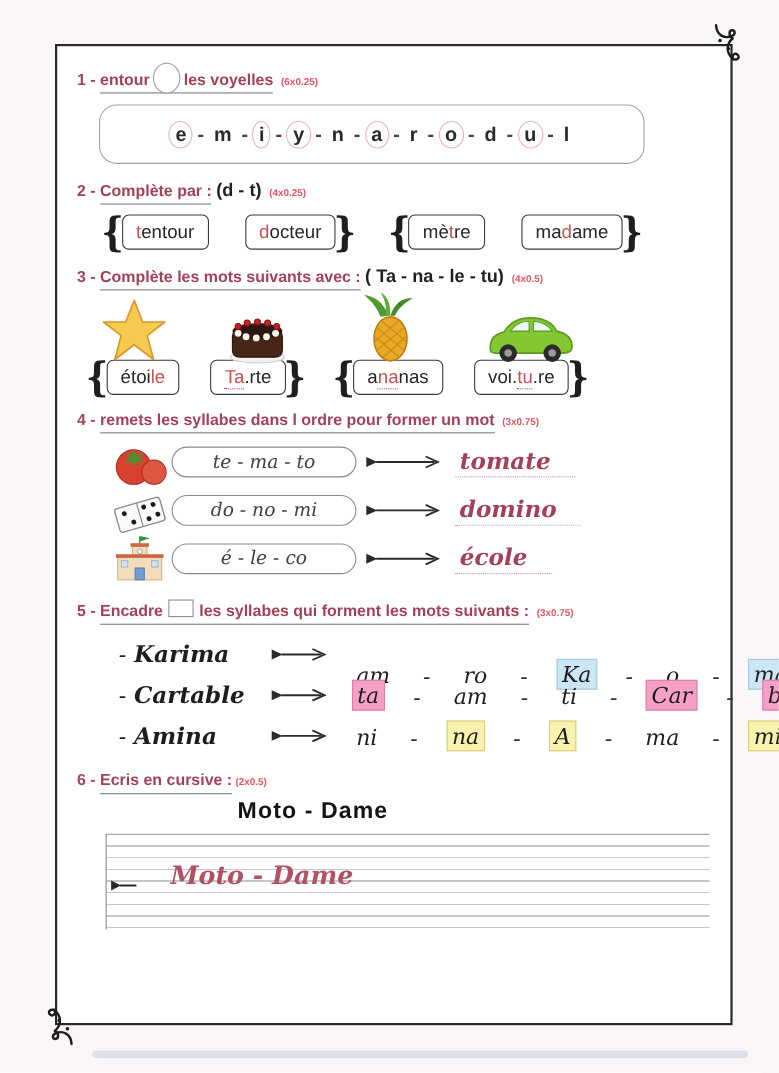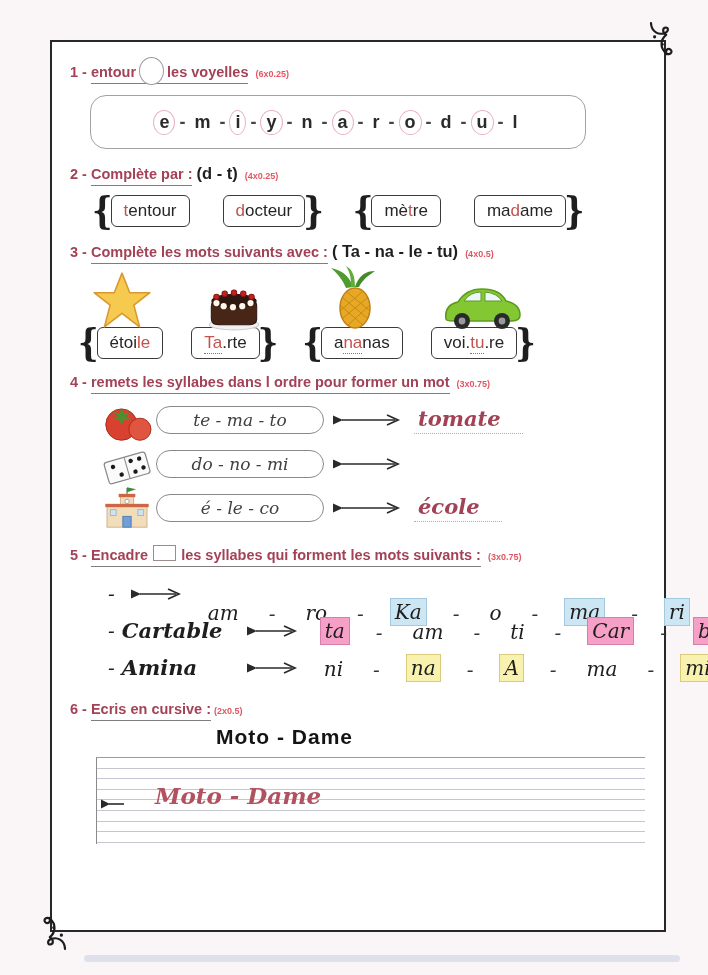--- a/index.html
+++ b/index.html
@@ -297,20 +297,21 @@
                 <circle cx="50" cy="35" r="2.5" fill="#1a1a1a"></circle>
               </g>
             </svg>
           </span>
           <div class="pill">do  - no - mi</div>
           <span class="arrow"><svg width="74" height="14" viewBox="0 0 74 14">
               <polygon points="1,2.5 11,7 1,11.5" fill="#2a2a2a"></polygon>
               <line x1="10" y1="7" x2="63" y2="7" stroke="#2a2a2a" stroke-width="1.7"></line>
               <polyline points="55,2 66,7 55,12" fill="none" stroke="#2a2a2a" stroke-width="1.7"></polyline>
             </svg></span>
+          <span class="cursive-answer">domino</span>
         </div>
         <div class="ex4-row">
           <span class="ex4-icon">
             <svg width="50" height="46" viewBox="0 0 60 54">
               <line x1="30" y1="3" x2="30" y2="12" stroke="#6a8a5a" stroke-width="1.5"></line>
               <polygon points="30,2 41,4.5 30,8" fill="#3a8f3a"></polygon>
               <rect x="22" y="12" width="16" height="12" fill="#f2ddba" stroke="#c9a87c"></rect>
               <rect x="20" y="10" width="20" height="4" fill="#cc6644"></rect>
               <circle cx="30" cy="19" r="2.6" fill="#ffffff" stroke="#999999"></circle>
               <rect x="6" y="24" width="48" height="26" fill="#f2ddba" stroke="#c9a87c"></rect>
@@ -331,20 +332,21 @@
       </div>
 
     <div class="ex-heading">
       <span>5 -</span>
       <span class="hd-u"><span>Encadre</span><span class="square-glyph"></span><span>les syllabes qui forment les mots suivants  :</span></span>
       <span class="pts">(3x0.75)</span>
     </div>
     <div class="ex5-rows" id="ex5-rows">
         <div class="ex5-row">
           <span class="ex5-dash">-</span>
+          <span class="ex5-name">Karima</span>
           <span class="arrow"><svg width="56" height="14" viewBox="0 0 56 14">
               <polygon points="1,2.5 11,7 1,11.5" fill="#2a2a2a"></polygon>
               <line x1="10" y1="7" x2="46" y2="7" stroke="#2a2a2a" stroke-width="1.7"></line>
               <polyline points="38,2 49,7 38,12" fill="none" stroke="#2a2a2a" stroke-width="1.7"></polyline>
             </svg></span>
           <span class="ex5-sylls">
             <span class="syll">am</span>
             <span class="syll-dash">-</span>
             <span class="syll">ro</span>
             <span class="syll-dash">-</span>

